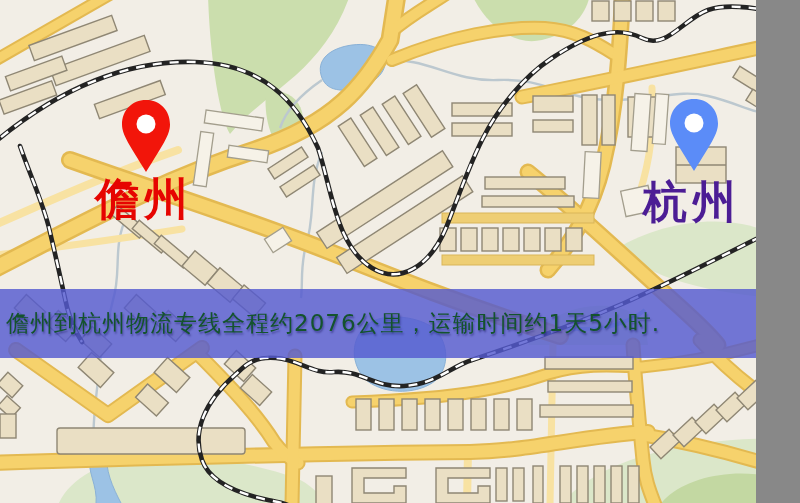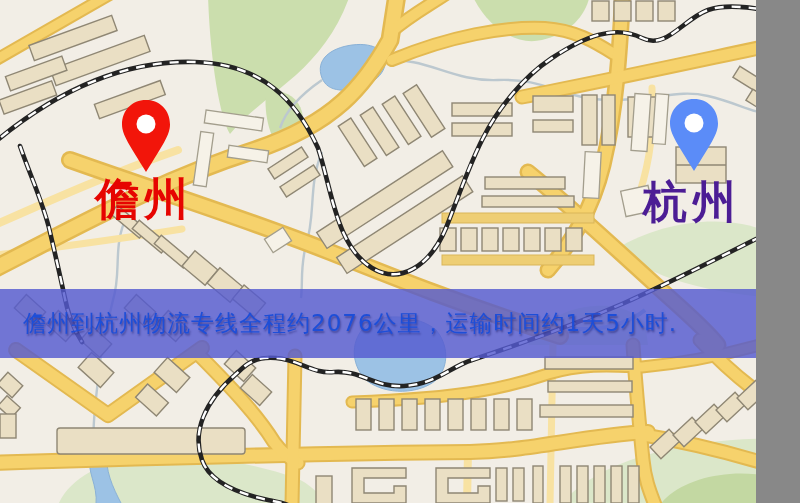--- a/index.html
+++ b/index.html
@@ -21,21 +21,21 @@
   
   .water{fill:#9cc2e5;stroke:#8ab1d6;stroke-width:1;}
   .stream{fill:none;stroke:#bcc8cf;stroke-width:2.4;}
   .park{fill:#cbdead;}
   .park-pale{fill:#dbe7c9;}
   .park-dark{fill:#c3d8a2;}
 
   
   .banner{position:absolute;left:0;top:289px;width:800px;height:69px;
     background:rgba(84,90,208,0.82);display:flex;align-items:center;}
-  .banner-text{color:#1d4ed8;font-size:23px;letter-spacing:1px;padding-left:23px;
+  .banner-text{color:#14532d;font-size:23px;letter-spacing:1px;padding-left:6px;
     text-shadow:1px 2px 2px rgba(20,20,90,0.45);white-space:nowrap;}
 
   .pin{position:absolute;width:52px;height:74px;}
   .pin-origin{left:120px;top:99px;}
   .pin-dest{left:668px;top:98px;}
 
   .city-label{position:absolute;font-family:"DejaVu Serif","Liberation Serif",serif;
     font-weight:bold;font-size:44px;line-height:1;letter-spacing:5px;white-space:nowrap;}
   .label-origin{left:95px;top:177px;color:#e60400;}
   .label-dest{left:643px;top:180px;color:#4c1d95;}

